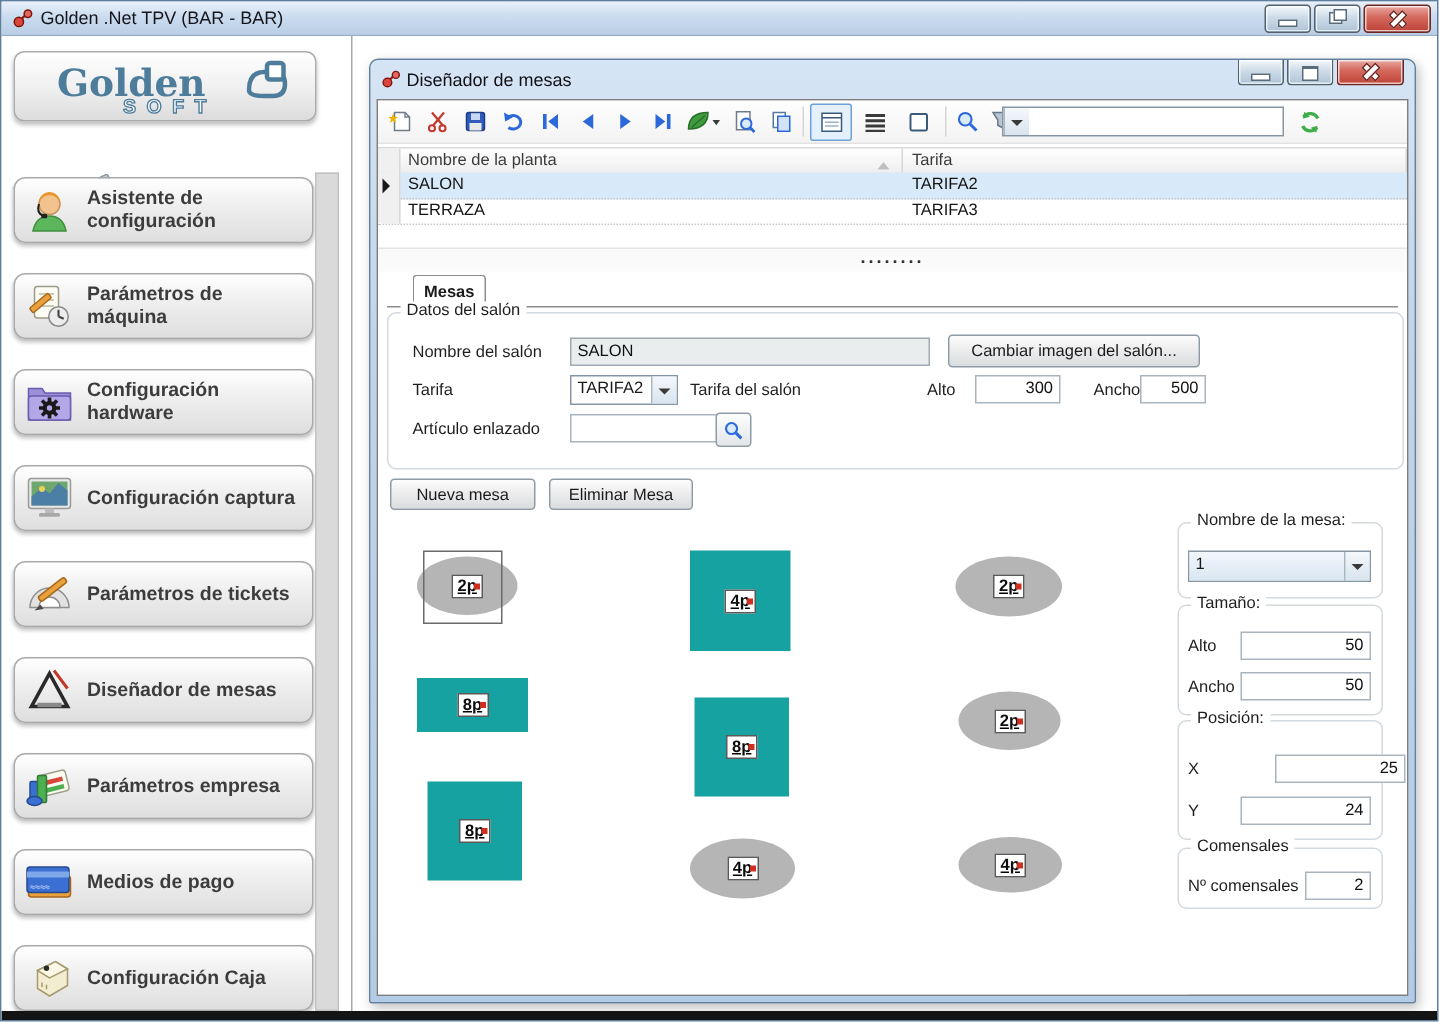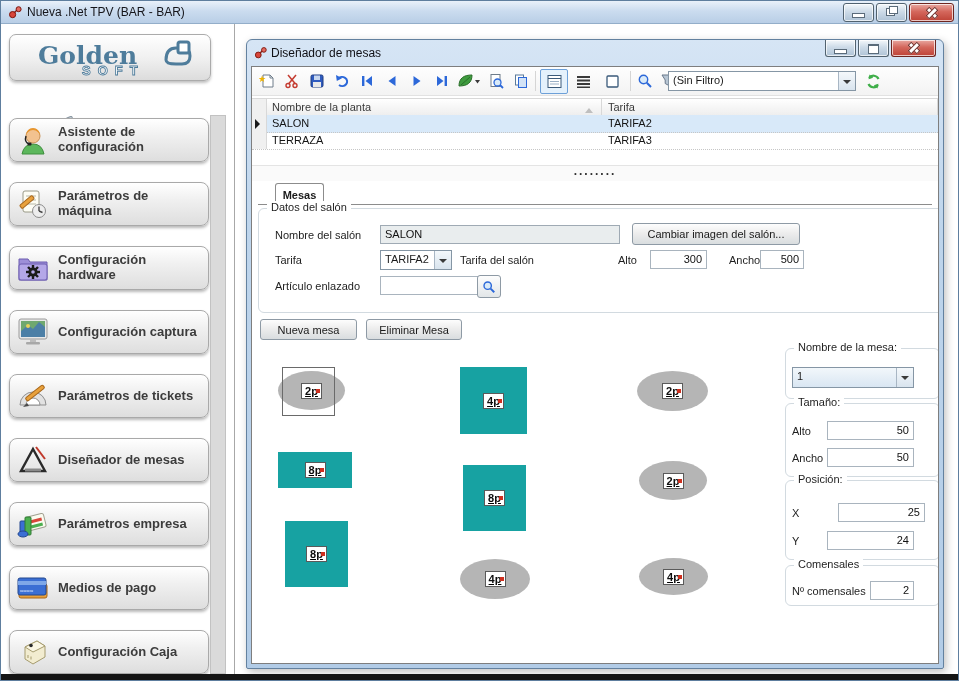--- a/index.html
+++ b/index.html
@@ -79,21 +79,21 @@
   #splitter{position:absolute;left:0;right:0;top:98px;height:15px;background:#FAFAFA;border-top:1px solid #E4E4E4;
     text-align:center;font-weight:bold;font-size:12px;letter-spacing:2px;color:#303030;line-height:10px;cursor:row-resize;}
 
   
   #tab-mesas{position:absolute;left:23px;top:116px;width:49px;height:22px;background:#fff;
     border:1px solid #8C8C8C;border-bottom:none;border-radius:3px 3px 0 0;
     font-size:11px;font-weight:bold;color:#1a1a1a;text-align:center;padding-top:5px;box-sizing:border-box;cursor:pointer;}
   #tab-line{position:absolute;left:6px;right:6px;top:137px;height:1px;background:#8C8C8C;}
 
   
-  .gb{position:absolute;border:1px solid #D2DAE0;border-radius:6px;padding-left:18px;}
+  .gb{position:absolute;border:1px solid #D2DAE0;border-radius:6px;}
   .gb .legend{position:absolute;top:-8px;left:8px;background:#fff;padding:0 4px;font-size:11px;color:#1E1E1E;white-space:nowrap;}
   .flabel{position:absolute;font-size:11px;color:#1E1E1E;white-space:nowrap;}
   .tb{position:absolute;border:1px solid #A9B4BE;background:#fff;font-size:11px;color:#111;
     padding:2px 4px;box-sizing:border-box;height:19px;}
   .tb.ro{background:#E9EDEE;border-color:#9FAAB4;}
   .tb.num{text-align:right;}
   .btn{position:absolute;border:1px solid #8E9AA5;border-radius:3px;font-size:11px;color:#1a1a1a;
     background:linear-gradient(#FDFDFD,#EDEDED 45%,#D9DDDF);text-align:center;cursor:pointer;box-sizing:border-box;}
   .search-btn{position:absolute;width:22px;height:21px;border:1px solid #8E9AA5;border-radius:3px;
     background:linear-gradient(#FDFDFD,#E2E6E8);display:flex;align-items:center;justify-content:center;cursor:pointer;}
@@ -119,21 +119,21 @@
 <div id="page">
 
   <div id="main-titlebar">
     <span class="app-icon">
       <svg width="15" height="15" viewBox="0 0 15 15">
         <line x1="5" y1="9" x2="10" y2="4" stroke="#8B1A10" stroke-width="1.5"></line>
         <circle cx="4.6" cy="9.6" r="3.1" fill="#D8453A" stroke="#7E150C" stroke-width="1"></circle>
         <circle cx="10.6" cy="4.2" r="2.5" fill="#E2695F" stroke="#7E150C" stroke-width="1"></circle>
       </svg>
     </span>
-    <span class="ttl">Nueva .Net TPV (BAR -  BAR)</span>
+    <span class="ttl">Golden .Net TPV (BAR -  BAR)</span>
     <span class="winbtns">
       <span class="winbtn">
           <span class="g-min"></span>
         </span>
       <span class="winbtn">
           <span class="g-rest"></span>
         </span>
       <span class="winbtn close">
           <span class="gx a"></span>
           <span class="gx b"></span>
@@ -420,21 +420,20 @@
         </span>
         <span class="tbi" style="left:394px;left:392px;margin-left:16px">
           <svg width="18" height="16" viewBox="0 0 18 16">
             <path d="M2 2 H12 L8.8 7 V12.5 L5.2 10.5 V7 Z" fill="#B8C6D4" stroke="#69788A"></path>
             <line x1="9" y1="13.5" x2="15.5" y2="7" stroke="#E8A13C" stroke-width="2.4"></line>
             <path d="M15 6.2 l1.6 1.6 1 -2.6 z" fill="#5A5A5A"></path>
           </svg>
         </span>
 
         <span id="filter-combo" class="combo">
-          <span class="val">(Sin Filtro)</span>
           <span class="dd"></span>
         </span>
 
         <span class="tbi" id="refresh-btn">
           <svg width="17" height="17" viewBox="0 0 17 17">
             <path d="M13.5 6 A5.5 5.5 0 0 0 4 5" fill="none" stroke="#3FAE49" stroke-width="2.2"></path>
             <path d="M4.5 1.5 L3.6 6.2 L8.2 4.8 Z" fill="#3FAE49"></path>
             <path d="M3.5 11 A5.5 5.5 0 0 0 13 12" fill="none" stroke="#3FAE49" stroke-width="2.2"></path>
             <path d="M12.5 15.5 L13.4 10.8 L8.8 12.2 Z" fill="#3FAE49"></path>
           </svg>
@@ -545,21 +544,21 @@
       </div>
       <span class="flabel" style="left:540px;top:358px">Alto</span>
       <span class="tb num" style="left:575px;top:354px;width:87px">50</span>
       <span class="flabel" style="left:540px;top:385px">Ancho</span>
       <span class="tb num" style="left:575px;top:381px;width:87px">50</span>
 
       <div class="gb" style="left:533px;top:413px;width:135px;height:78px">
         <span class="legend">Posición:</span>
       </div>
       <span class="flabel" style="left:540px;top:440px">X</span>
-      <span class="tb num" style="left:586px;top:436px;width:87px">25</span>
+      <span class="tb num" style="left:598px;top:436px;width:87px">25</span>
       <span class="flabel" style="left:540px;top:468px">Y</span>
       <span class="tb num" style="left:575px;top:464px;width:87px">24</span>
 
       <div class="gb" style="left:533px;top:498px;width:135px;height:39px">
         <span class="legend">Comensales</span>
       </div>
       <span class="flabel" style="left:540px;top:518px">Nº comensales</span>
       <span class="tb num" style="left:618px;top:514px;width:44px">2</span>
 
     </div>

